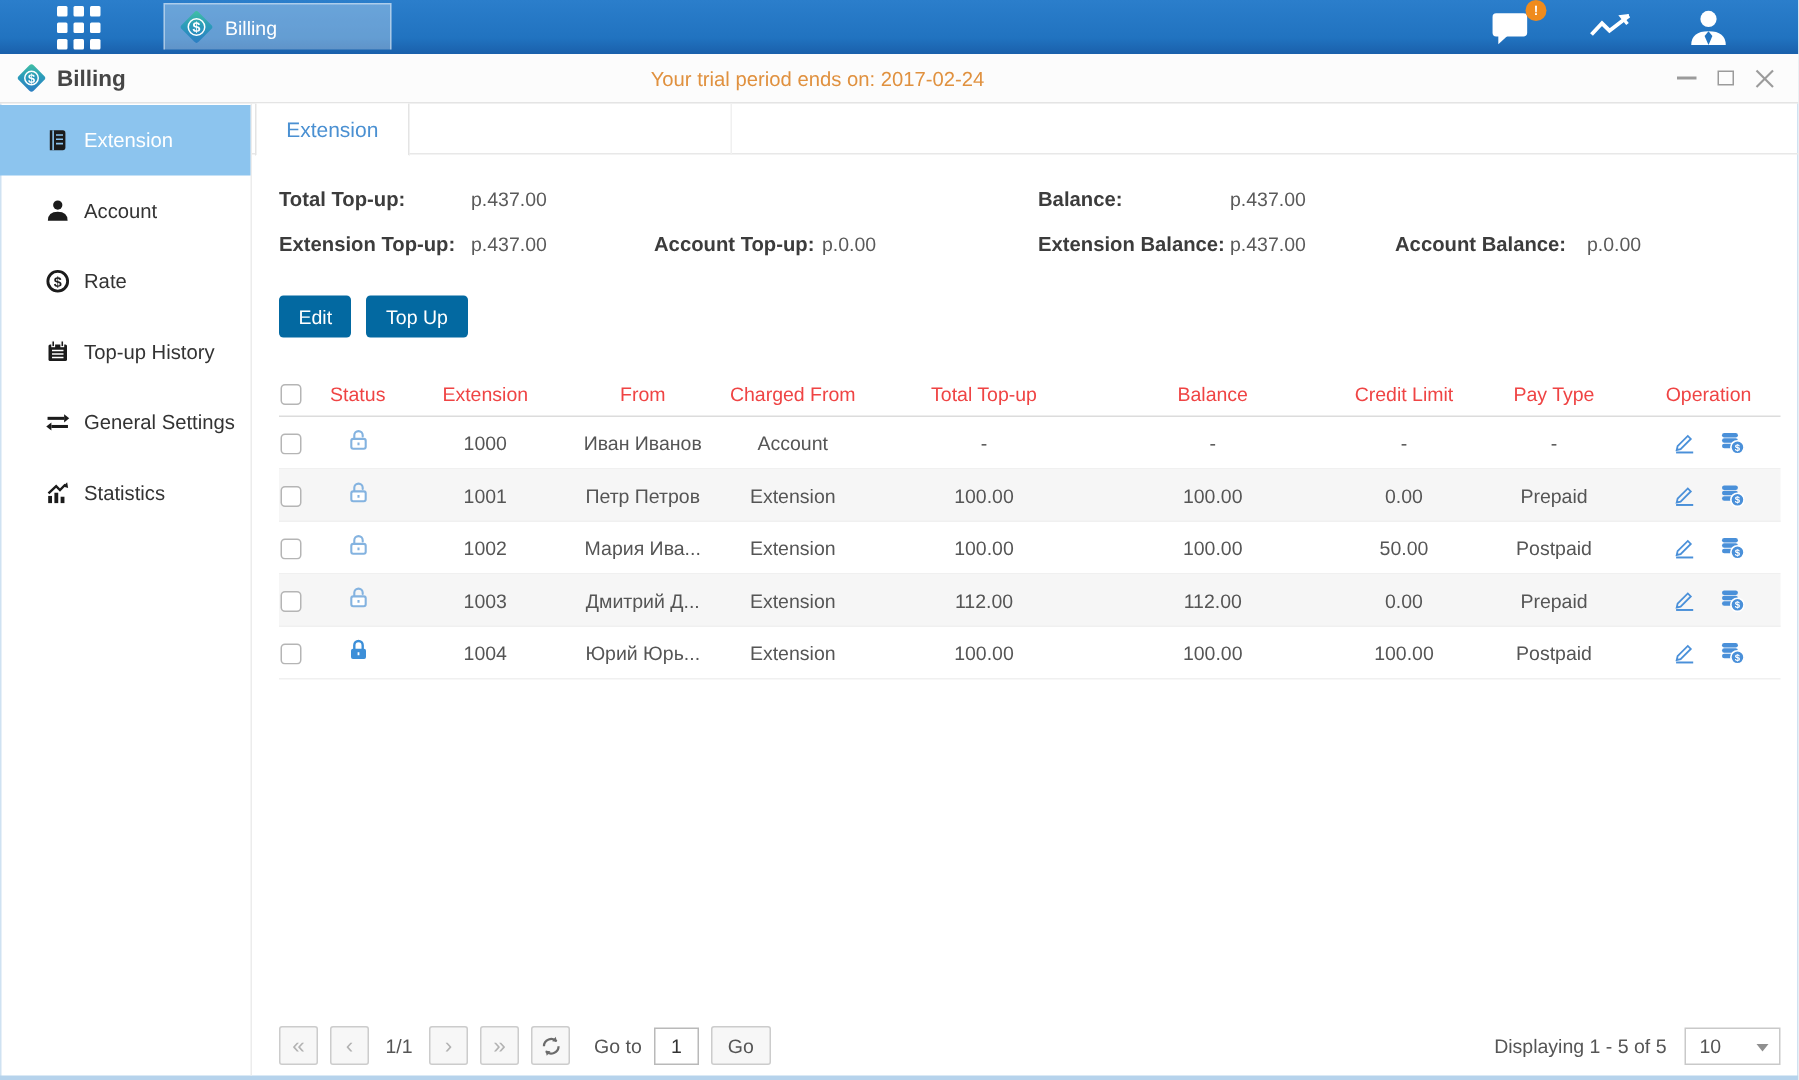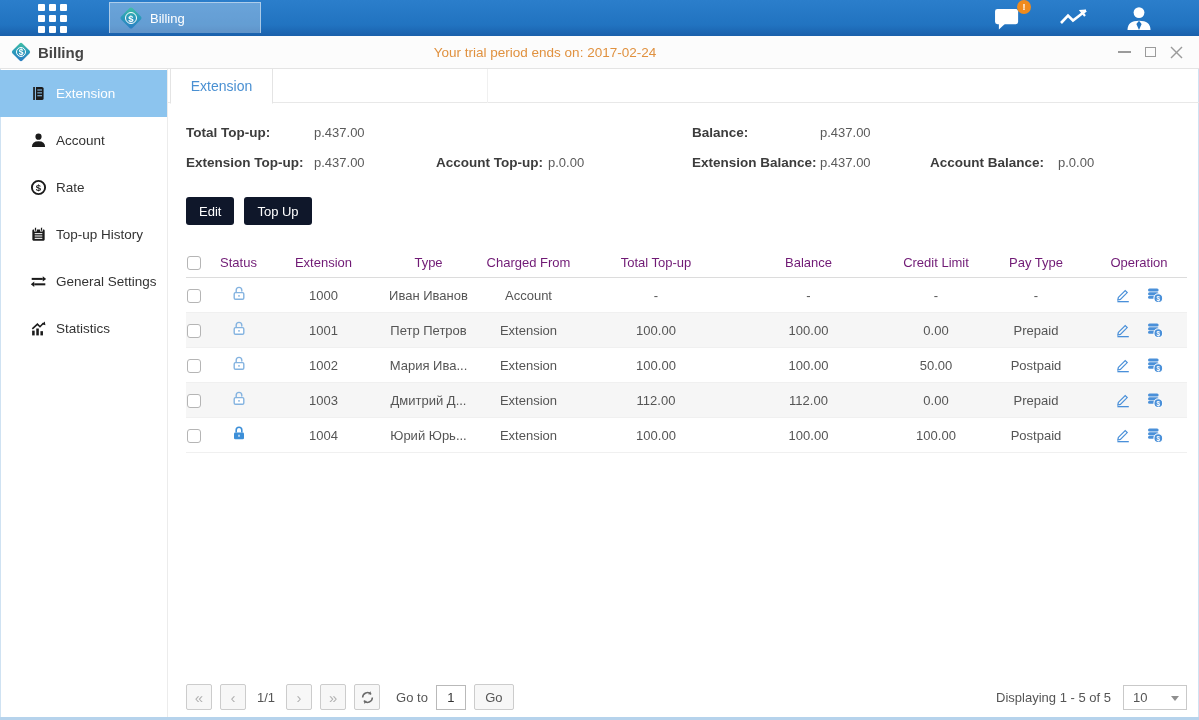--- a/index.html
+++ b/index.html
@@ -66,28 +66,28 @@
   .tab-ghost { width:215px; height:34px; border-right:1px solid #f0f0f0; }
   .summary { margin:14px 0 0 18px;
     display:grid; grid-template-columns:128px 122px 112px 144px 128px 110px 128px auto;
     grid-auto-rows:30px; align-items:center; }
   .s-label { font-size:13.5px; font-weight:bold; color:#3c3c3c; }
   .s-value { font-size:13px; color:#5a5a5a; }
   .g1{grid-column:1} .g2{grid-column:2} .g3{grid-column:3} .g4{grid-column:4}
   .g5{grid-column:5} .g6{grid-column:6} .g7{grid-column:7} .g8{grid-column:8}
   .r1{grid-row:1} .r2{grid-row:2}
   .actions { margin:20px 0 0 18px; display:flex; gap:10px; }
-  .btn { background:#0f172a; color:#fff; font-size:13px; border:none; border-radius:3px;
+  .btn { background:#0369a1; color:#fff; font-size:13px; border:none; border-radius:3px;
     height:28px; padding:0 13px; cursor:pointer; font-family:inherit; }
   
   .table { margin:22px 12px 0 18px; }
   .thead, .trow { display:grid;
     grid-template-columns:30px 45px 125px 85px 115px 140px 165px 90px 110px 96px;
     align-items:center; }
-  .thead { height:31px; color:#701a75; font-size:13px; border-bottom:1px solid #dcdcdc; }
+  .thead { height:31px; color:#ef4444; font-size:13px; border-bottom:1px solid #dcdcdc; }
   .trow { height:35px; font-size:13px; color:#555; border-bottom:1px solid #f0f0f0; }
   .trow:nth-child(even) { background:#f6f6f6; }
   .cell { text-align:center; overflow:hidden; white-space:nowrap; }
   .cell.c-check { text-align:left; padding-left:1px; }
   .checkbox { display:inline-block; width:14px; height:14px; background:#fff;
     border:1px solid #b5b5b5; border-radius:3px; vertical-align:middle; cursor:pointer; }
   .c-op { display:flex; justify-content:center; gap:16px; }
   .op-icon { cursor:pointer; display:flex; }
   
   .pagebar { position:absolute; left:18px; right:12px; bottom:7px;
@@ -272,21 +272,21 @@
       <div class="actions">
         <button class="btn">Edit</button>
         <button class="btn">Top Up</button>
       </div>
 
       <div class="table">
         <div class="thead">
           <div class="cell c-check"><span class="checkbox"></span></div>
           <div class="cell">Status</div>
           <div class="cell">Extension</div>
-          <div class="cell">Type</div>
+          <div class="cell">From</div>
           <div class="cell">Charged From</div>
           <div class="cell">Total Top-up</div>
           <div class="cell">Balance</div>
           <div class="cell">Credit Limit</div>
           <div class="cell">Pay Type</div>
           <div class="cell">Operation</div>
         </div>
         <div id="table-body">
             <div class="trow" data-status="unlocked">
     <div class="cell c-check"><span class="checkbox"></span></div>

